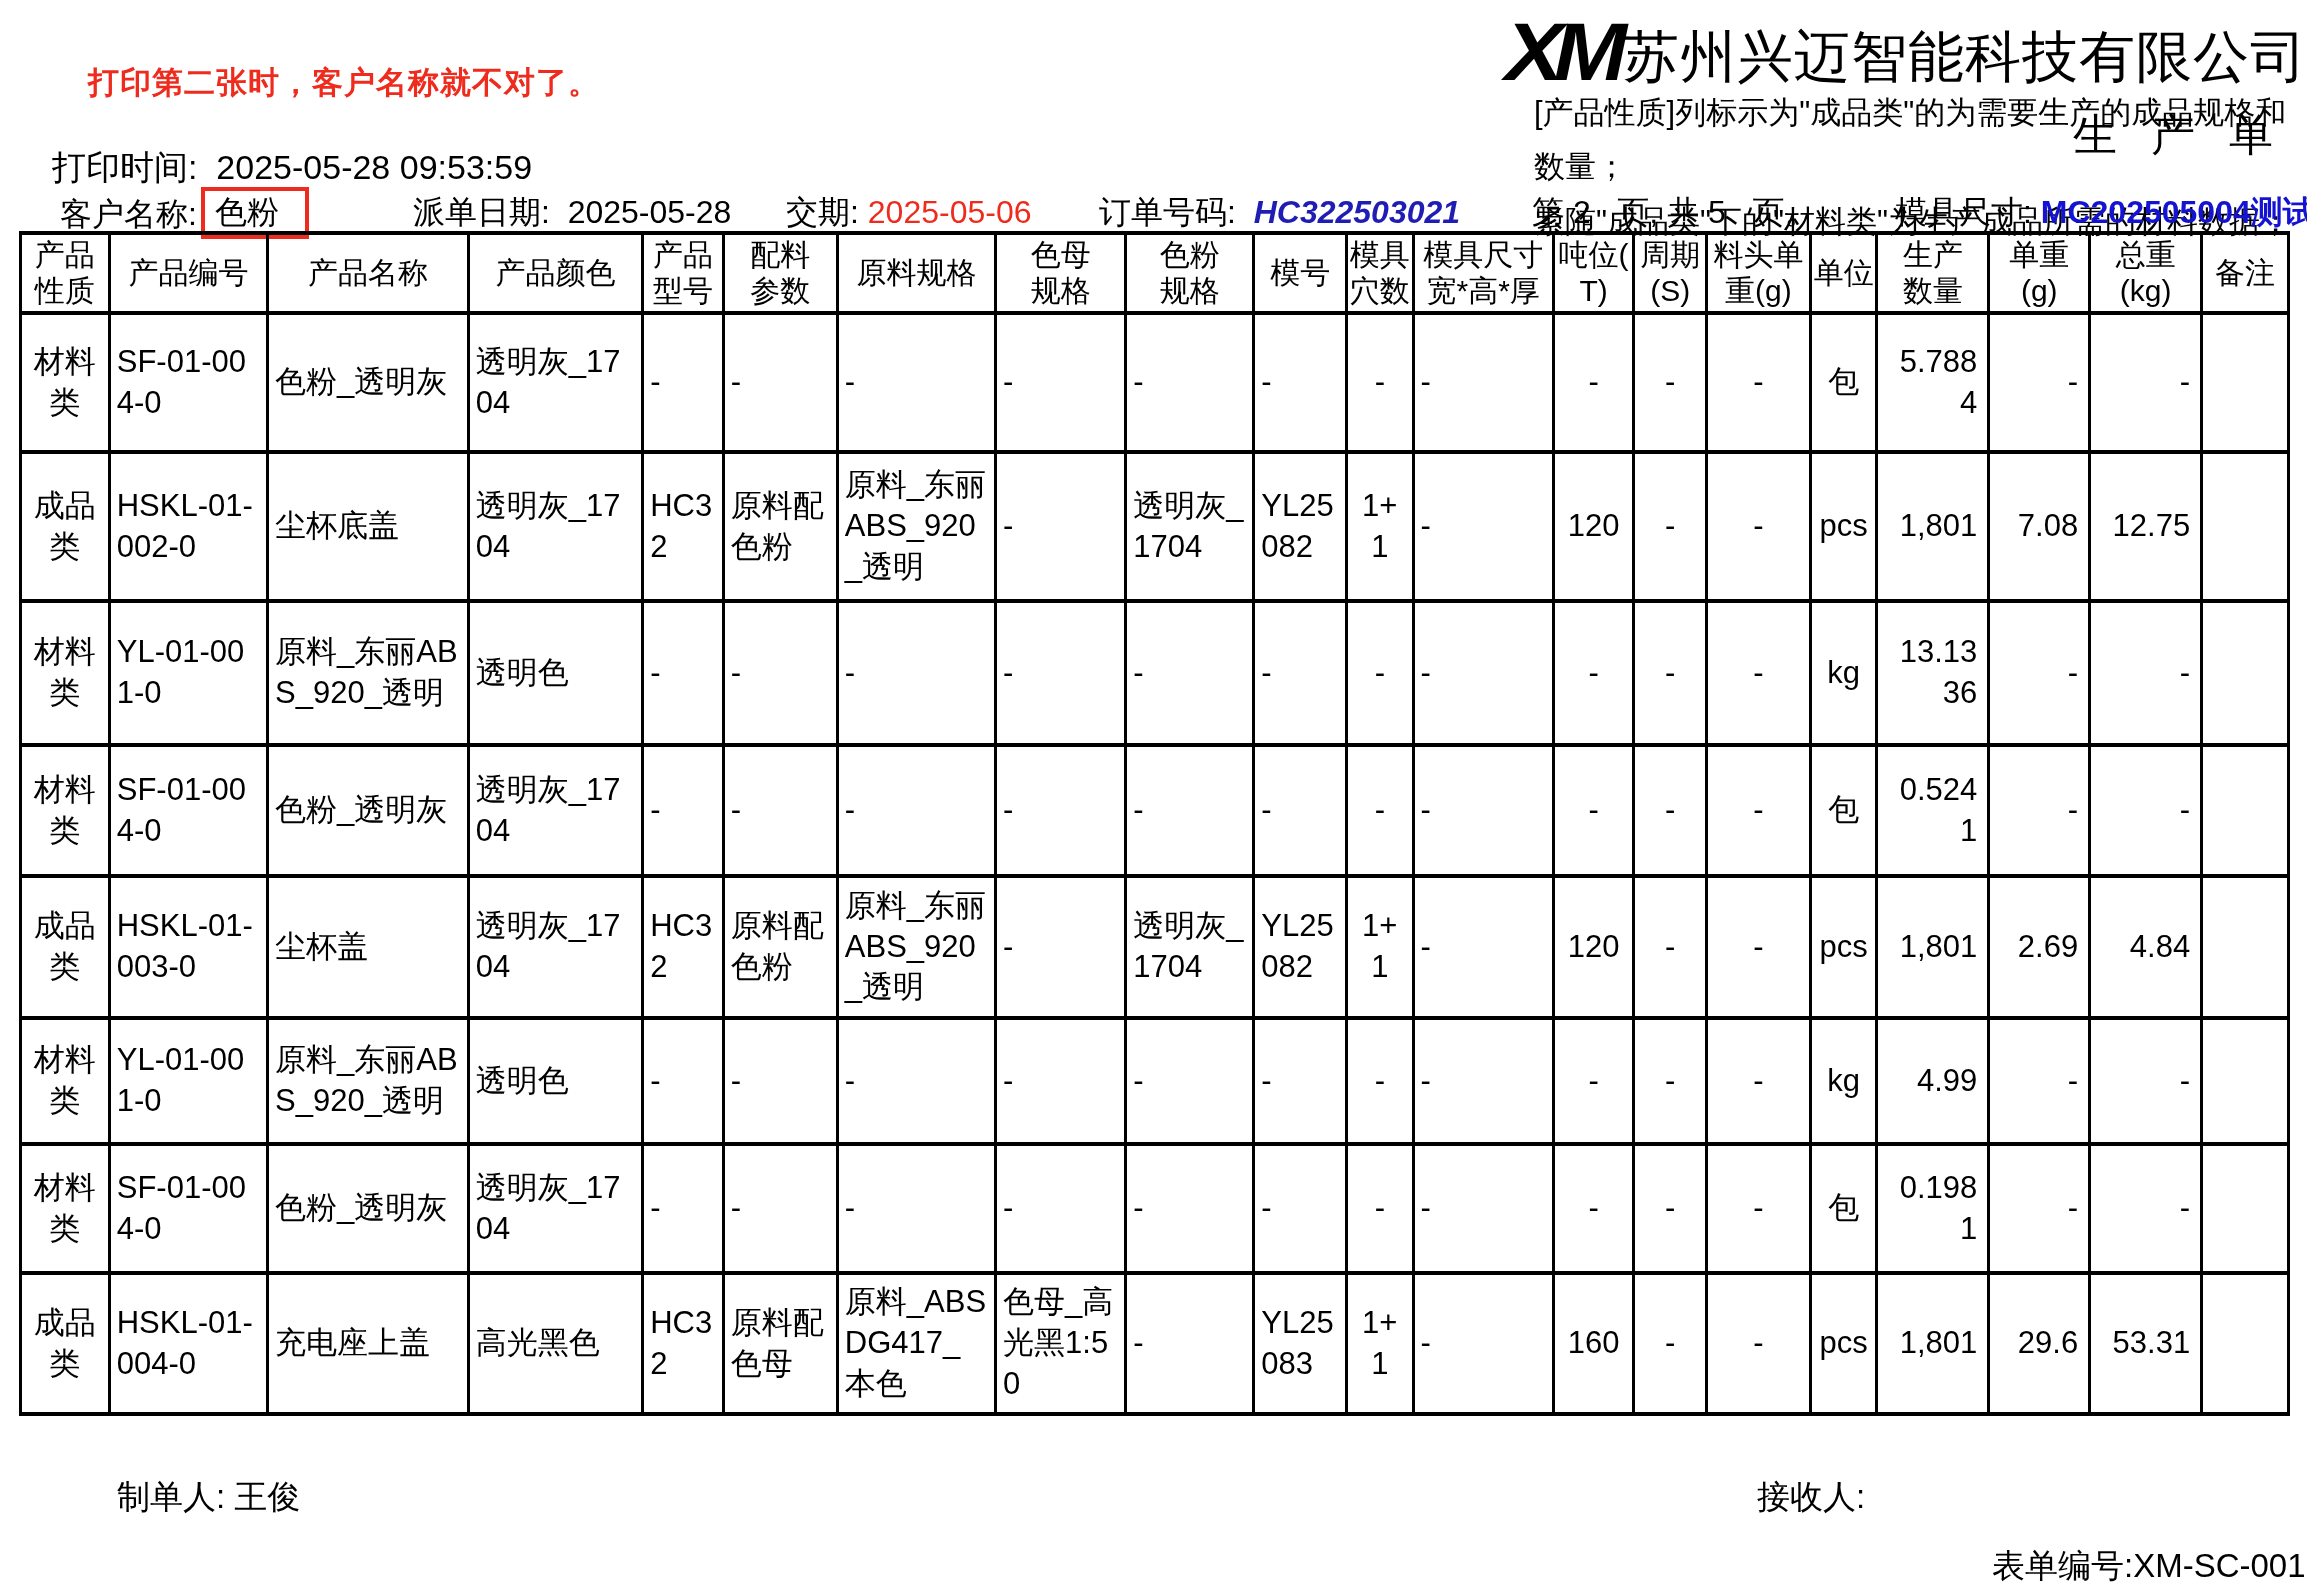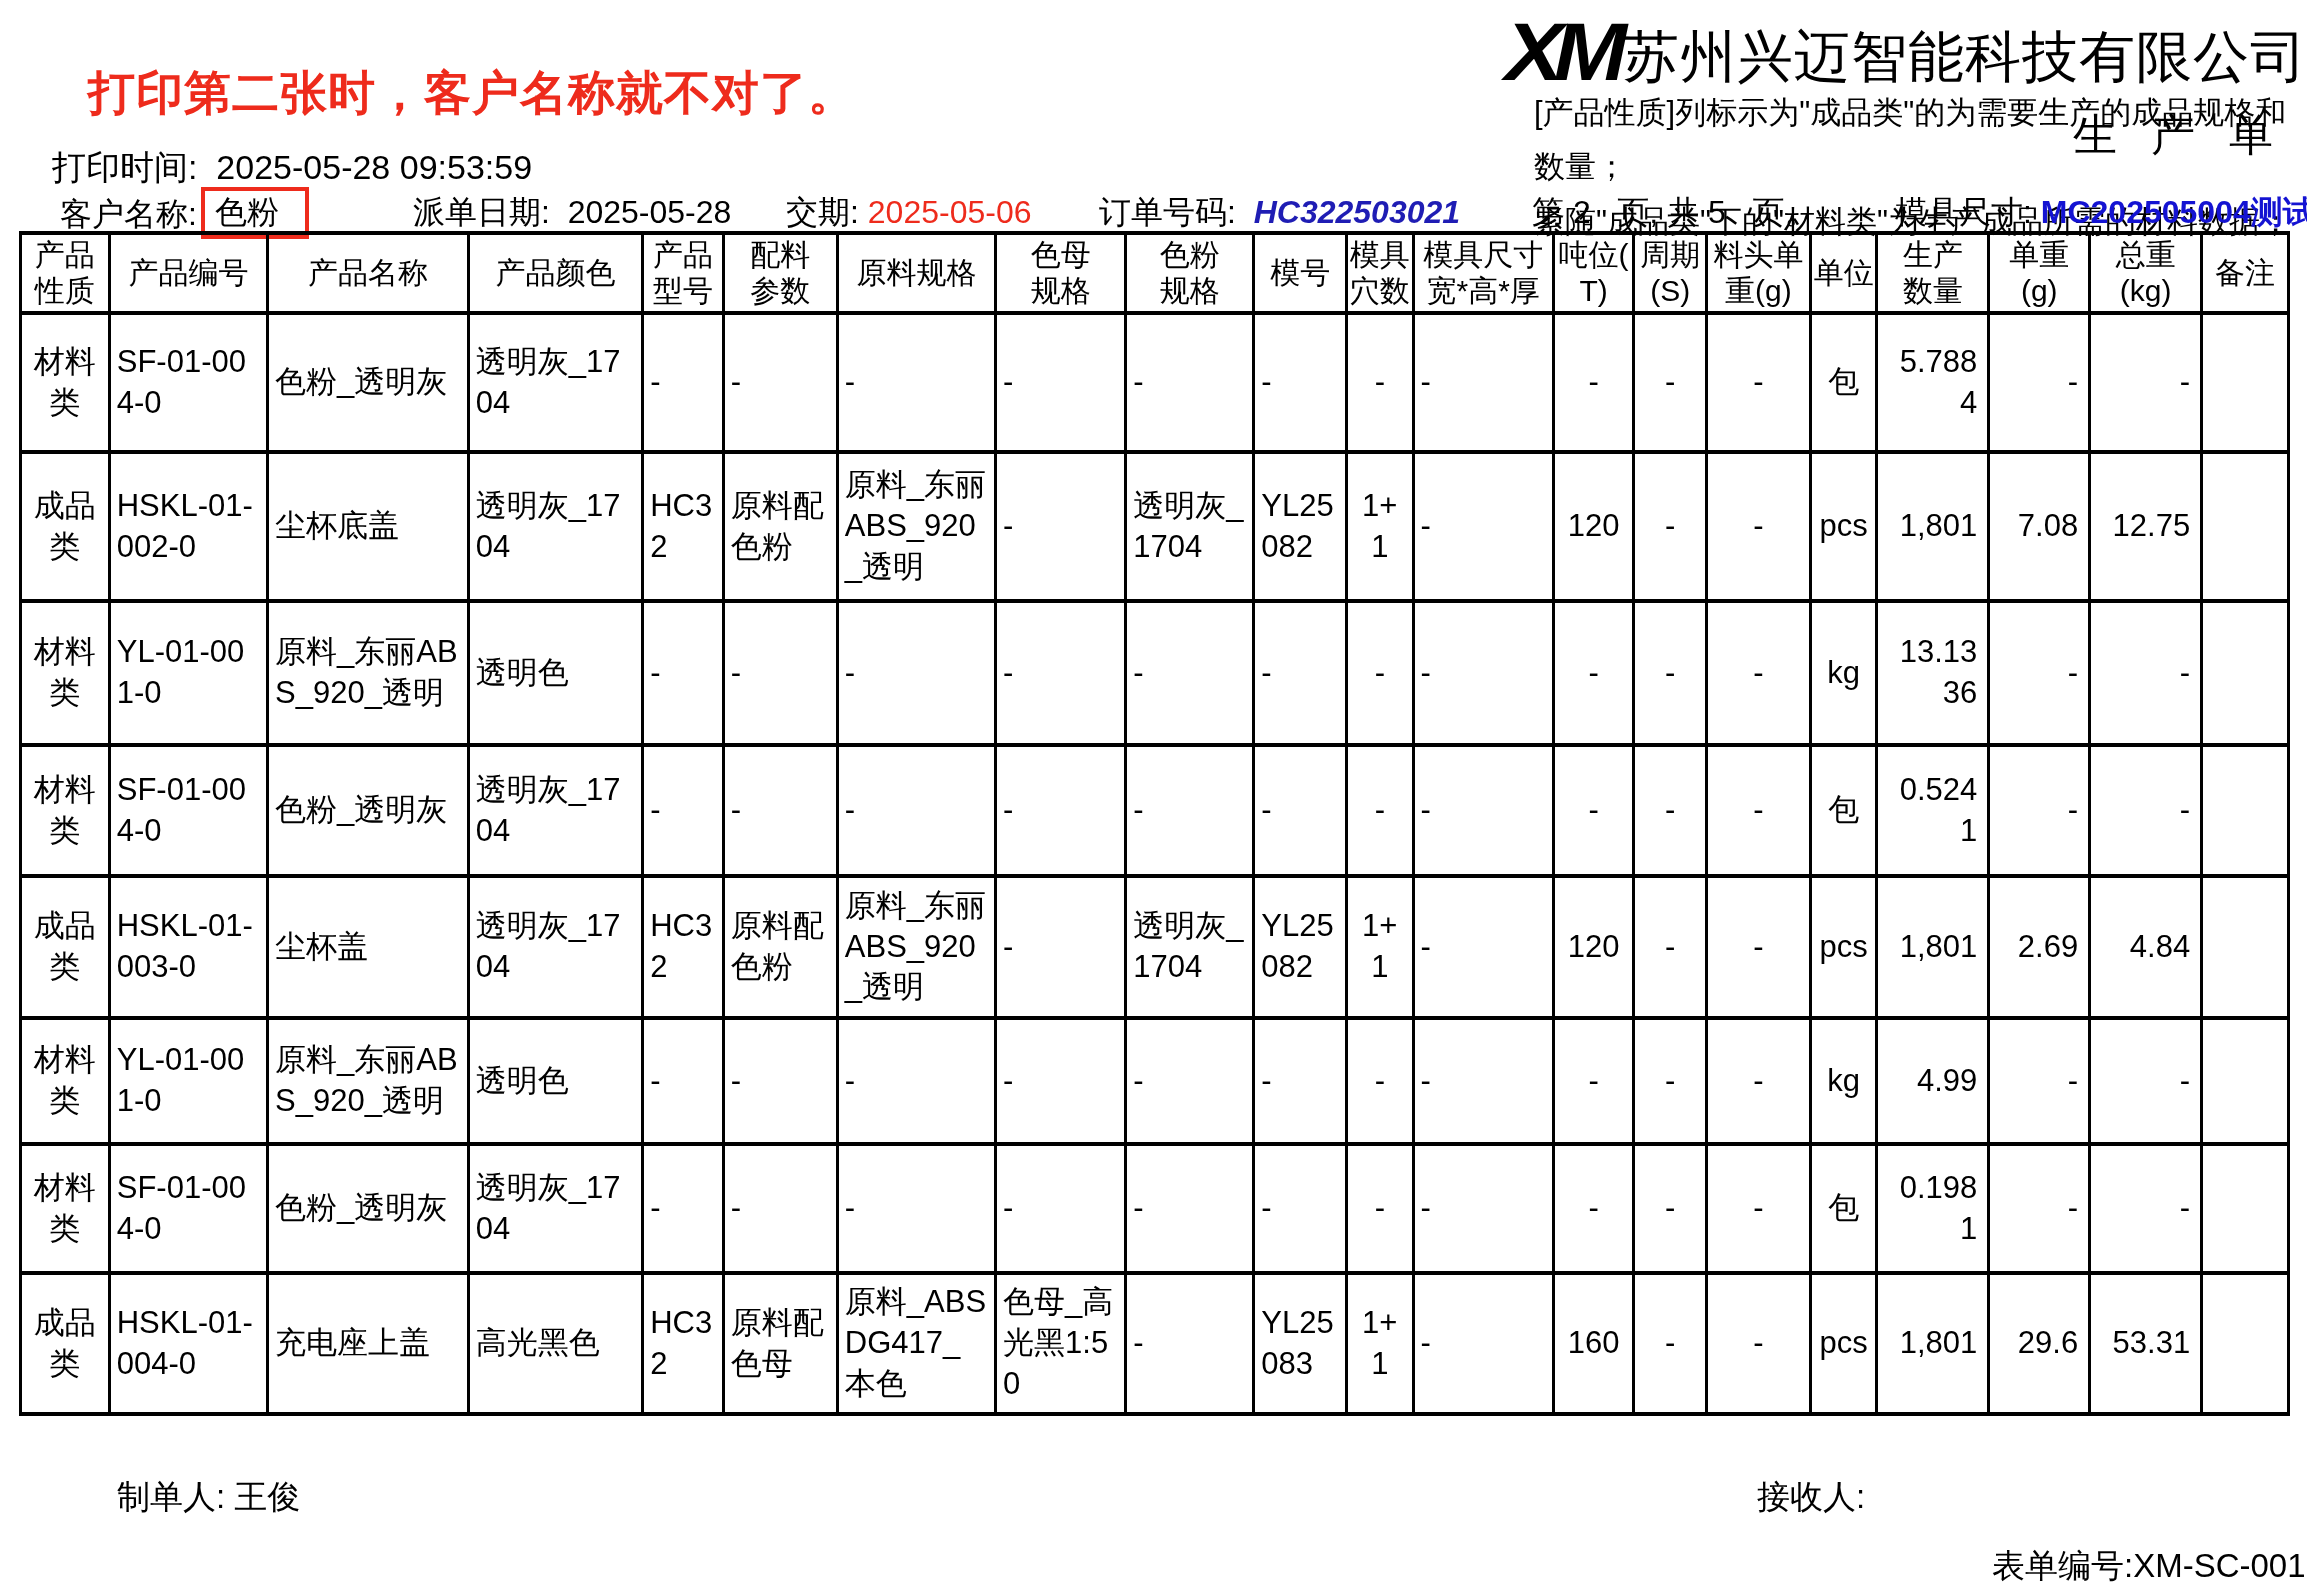--- a/index.html
+++ b/index.html
@@ -4,21 +4,21 @@
 <style>
   html,body{margin:0;padding:0;background:#ffffff;}
   body{
     width:2307px;height:1595px;position:relative;overflow:hidden;
     font-family:"Liberation Sans", sans-serif;color:#000;
   }
   .abs{position:absolute;}
 
   
   .annotation{
-    left:88px;top:62px;font-size:47px;font-weight:bold;color:var(--red);
+    left:88px;top:62px;font-size:31px;font-weight:bold;color:var(--red);
     letter-spacing:1px;white-space:nowrap;
   }
   .print-line{left:52px;top:145px;font-size:34px;white-space:pre;}
 
   
   .company-block{left:0;right:0;top:8px;text-align:right;}
   .logo-row{white-space:nowrap;line-height:1;}
   .logo{
     display:inline-block;font-size:88px;font-weight:900;font-style:italic;
     letter-spacing:-10px;vertical-align:-6px;margin-right:6px;transform:scaleY(0.92);

